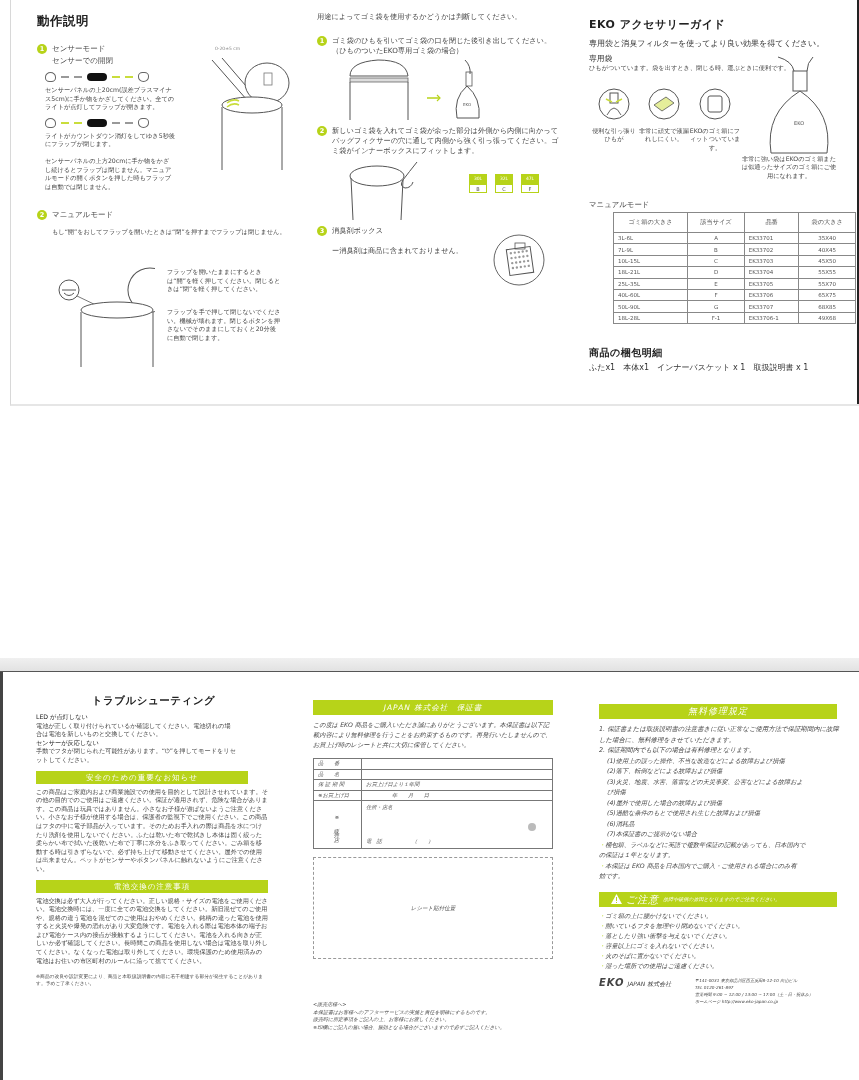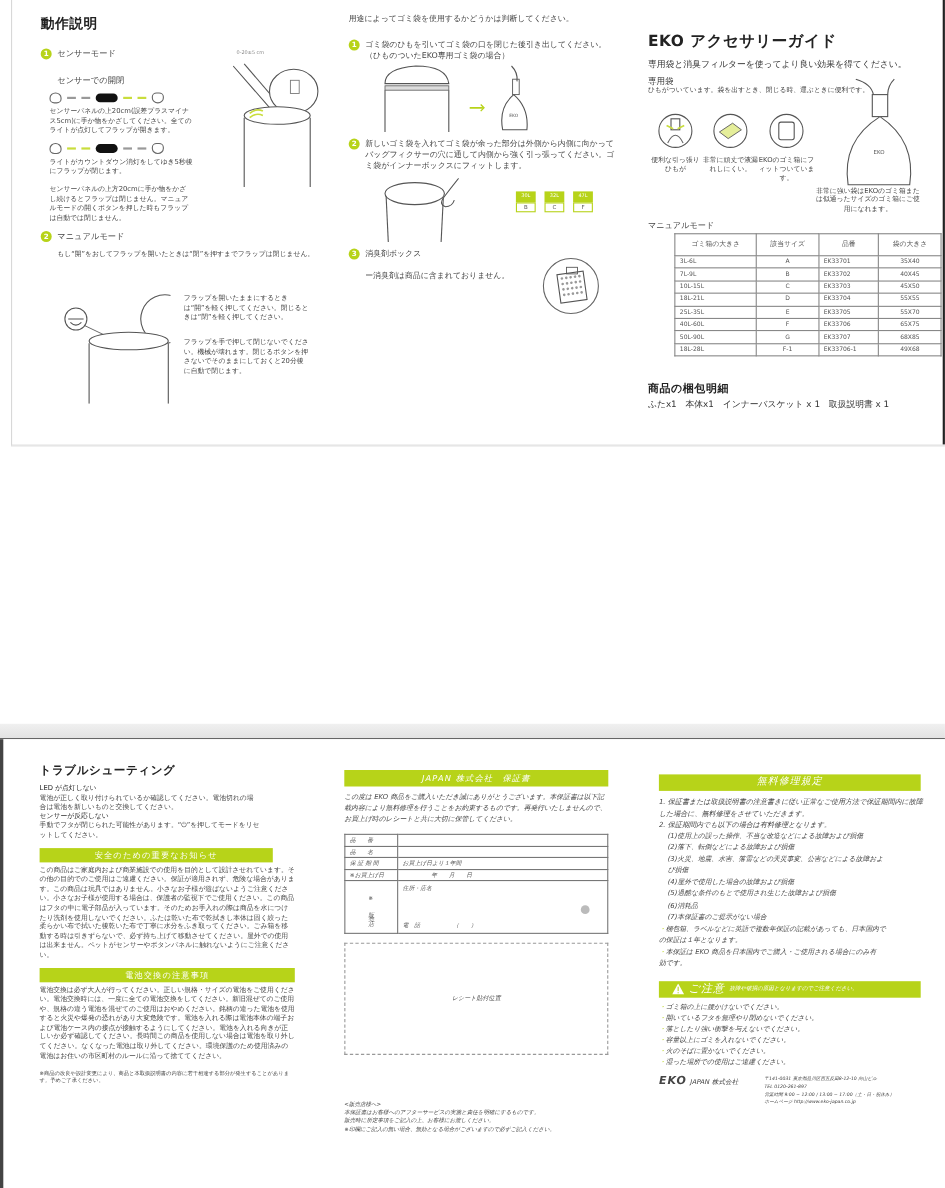--- a/index.html
+++ b/index.html
@@ -39,21 +39,21 @@
 
 <div class="sheet sheet-top">
 
   <div class="panel" style="left:26px; width:255px;">
     <div class="h1" style="margin-top:13px;">動作説明</div>
 
     <div style="margin-top:14px; font-size:7.5px; color:#444;">
       <span class="num">1</span><span>センサーモード</span>
       <span style="position:absolute; left:178px; font-size:4.5px; color:#888; margin-top:2px;">0-20±5 cm</span>
     </div>
-    <div style="margin-left:15px; font-size:7.5px; color:#444; margin-top:14px;">センサーでの開閉</div>
+    <div style="margin-left:15px; font-size:7.5px; color:#444; margin-top:2px;">センサーでの開閉</div>
 
     <div class="led-row">
       <div class="led-icon"></div>
       <div class="led-dash"></div>
         <div class="led-dash"></div>
       <div class="led-pill"></div>
       <div class="led-dash on"></div>
         <div class="led-dash on"></div>
       <div class="led-icon" style="border-radius:40% 40% 50% 50%;"></div>
     </div>
@@ -169,21 +169,21 @@
             <circle cx="23" cy="33" r="1.2"></circle>
             <circle cx="27" cy="33" r="1.2"></circle>
             <circle cx="31" cy="33" r="1.2"></circle>
             <circle cx="35" cy="33" r="1.2"></circle>
         </g>
       </svg>
     </div>
   </div>
 
   <div class="panel" style="left:578px; width:268px;">
-    <div class="h1" style="margin-top:29px; font-size:14px;">EKO アクセサリーガイド</div>
+    <div class="h1" style="margin-top:17px; font-size:11px;">EKO アクセサリーガイド</div>
     <div class="t8" style="margin-top:6px; font-size:8px;">専用袋と消臭フィルターを使ってより良い効果を得てください。</div>
     <div class="t8" style="margin-top:4px;">専用袋</div>
     <div class="t">ひもがついています。袋を出すとき、閉じる時、運ぶときに便利です。</div>
 
     <div style="display:flex; margin-top:14px;">
       <div style="width:50px; text-align:center;">
         <svg width="34" height="34" viewBox="0 0 34 34" style="margin:0 auto;">
             <circle cx="17" cy="17" r="15" fill="#fff" stroke="#555"></circle>
             <rect x="13" y="6" width="8" height="10" fill="none" stroke="#555"></rect>
             <path d="M9 12 l6 3 M25 12 l-6 3" stroke="#c9dd3c" stroke-width="1.5"></path>
@@ -281,21 +281,21 @@
     <div class="h1" style="position:absolute; top:346px; font-size:10px;">商品の梱包明細</div>
     <div class="t8" style="position:absolute; top:362px; white-space:nowrap; font-size:8px;">ふたx1　本体x1　インナーバスケット x 1　取扱説明書 x 1</div>
   </div>
 </div>
 
 <div class="gap-strip"></div>
 
 <div class="sheet sheet-bot">
 
   <div class="panel" style="left:33px; width:235px;">
-    <div class="h1" style="margin-top:22px; font-size:10.5px;">トラブルシューティング</div>
+    <div class="h1" style="margin-top:22px; font-size:10.5px;text-align:center;">トラブルシューティング</div>
     <div style="margin-top:5px;">
       <div class="t" style="color:#222;">LED が点灯しない</div>
       <div class="t" style="width:200px;">電池が正しく取り付けられているか確認してください。電池切れの場合は電池を新しいものと交換してください。</div>
       <div class="t" style="color:#222;">センサーが反応しない</div>
       <div class="t" style="width:200px;">手動でフタが閉じられた可能性があります。“⏻”を押してモードをリセットしてください。</div>
     </div>
     <div class="bar" style="margin-top:6px; width:212px;">安全のための重要なお知らせ</div>
     <div class="t" style="margin-top:4px; width:232px;">この商品はご家庭内および商業施設での使用を目的として設計させれています。その他の目的でのご使用はご遠慮ください。保証が適用されず、危険な場合があります。この商品は玩具ではありません。小さなお子様が遊ばないようご注意ください。小さなお子様が使用する場合は、保護者の監視下でご使用ください。この商品はフタの中に電子部品が入っています。そのためお手入れの際は商品を水につけたり洗剤を使用しないでください。ふたは乾いた布で乾拭きし本体は固く絞った柔らかい布で拭いた後乾いた布で丁寧に水分をふき取ってください。ごみ箱を移動する時は引きずらないで、必ず持ち上げて移動させてください。屋外での使用は出来ません。ペットがセンサーやボタンパネルに触れないようにご注意ください。</div>
     <div class="bar" style="margin-top:6px; width:232px;">電池交換の注意事項</div>
     <div class="t" style="margin-top:4px; width:232px;">電池交換は必ず大人が行ってください。正しい規格・サイズの電池をご使用ください。電池交換時には、一度に全ての電池交換をしてください。新旧混ぜてのご使用や、規格の違う電池を混ぜてのご使用はおやめください。銘柄の違った電池を使用すると火災や爆発の恐れがあり大変危険です。電池を入れる際は電池本体の端子および電池ケース内の接点が接触するようにしてください。電池を入れる向きが正しいか必ず確認してください。長時間この商品を使用しない場合は電池を取り外してください。なくなった電池は取り外してください。環境保護のため使用済みの電池はお住いの市区町村のルールに沿って捨ててください。</div>

